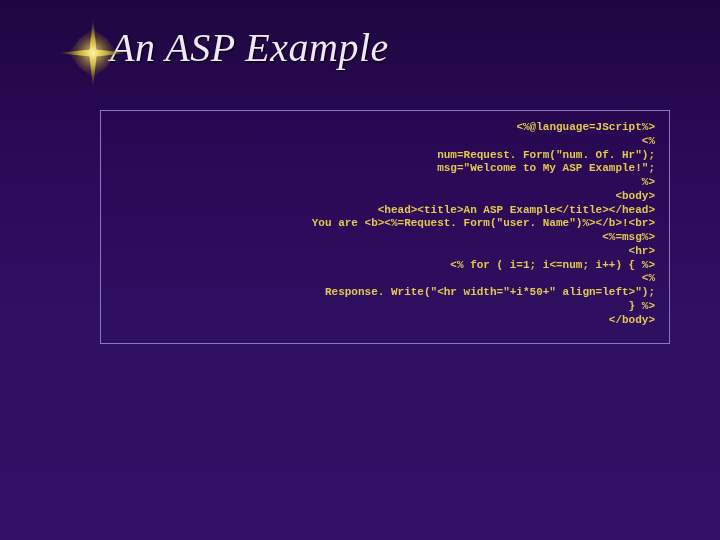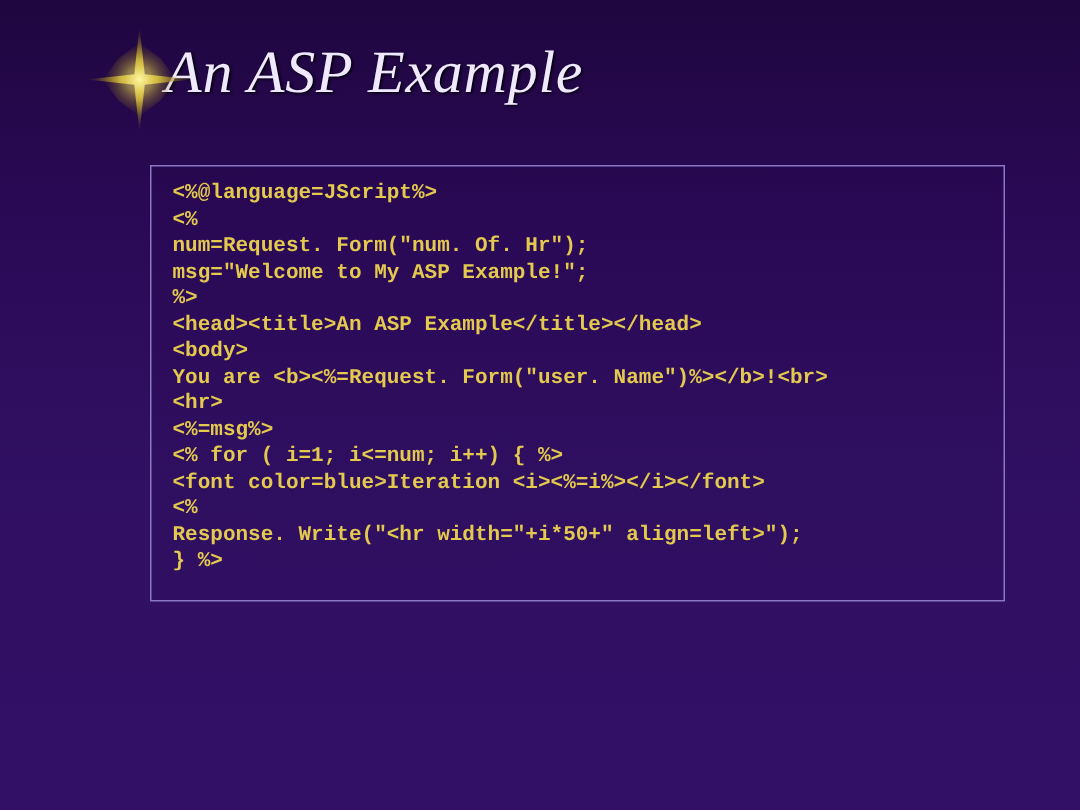--- a/index.html
+++ b/index.html
@@ -43,25 +43,26 @@
     left: 100px;
     top: 110px;
     width: 540px;
     border: 1px solid #8a77c4;
     padding: 10px 14px 16px 14px;
     background: rgba(0,0,0,0.02);
   }
   .code-line {
     font-family: "Courier New", Courier, monospace;
     font-weight: bold;
-    font-size: 14px;
+    font-size: 11px;
     line-height: 1.25;
     color: #e3c94e;
     white-space: pre-wrap;
     word-break: break-all;
+    text-align: right;
   }
 </style>
 </head>
 <body>
 <div class="slide">
 
   <div class="title-wrap">
     <svg class="star" viewBox="0 0 100 100">
       <defs>
         <radialGradient id="g" cx="50%" cy="50%" r="50%">
@@ -77,25 +78,25 @@
     </svg>
     <div class="title">An ASP Example</div>
   </div>
 
   <div class="code-box">
     <div class="code-line">&lt;%@language=JScript%&gt;</div>
     <div class="code-line">&lt;%</div>
     <div class="code-line">num=Request. Form("num. Of. Hr");</div>
     <div class="code-line">msg="Welcome to My ASP Example!";</div>
     <div class="code-line">%&gt;</div>
+    <div class="code-line">&lt;body&gt;</div>
     <div class="code-line">&lt;head&gt;&lt;title&gt;An ASP Example&lt;/title&gt;&lt;/head&gt;</div>
-    <div class="code-line">&lt;body&gt;</div>
     <div class="code-line">You are &lt;b&gt;&lt;%=Request. Form("user. Name")%&gt;&lt;/b&gt;!&lt;br&gt;</div>
+    <div class="code-line">&lt;%=msg%&gt;</div>
     <div class="code-line">&lt;hr&gt;</div>
-    <div class="code-line">&lt;%=msg%&gt;</div>
     <div class="code-line">&lt;% for ( i=1; i&lt;=num; i++) { %&gt;</div>
-    <div class="code-line">&lt;font color=blue&gt;Iteration &lt;i&gt;&lt;%=i%&gt;&lt;/i&gt;&lt;/font&gt;</div>
     <div class="code-line">&lt;%</div>
     <div class="code-line">Response. Write("&lt;hr width="+i*50+" align=left&gt;");</div>
     <div class="code-line">} %&gt;</div>
+    <div class="code-line">&lt;/body&gt;</div>
   </div>
 
 </div>
 
 </body></html>

